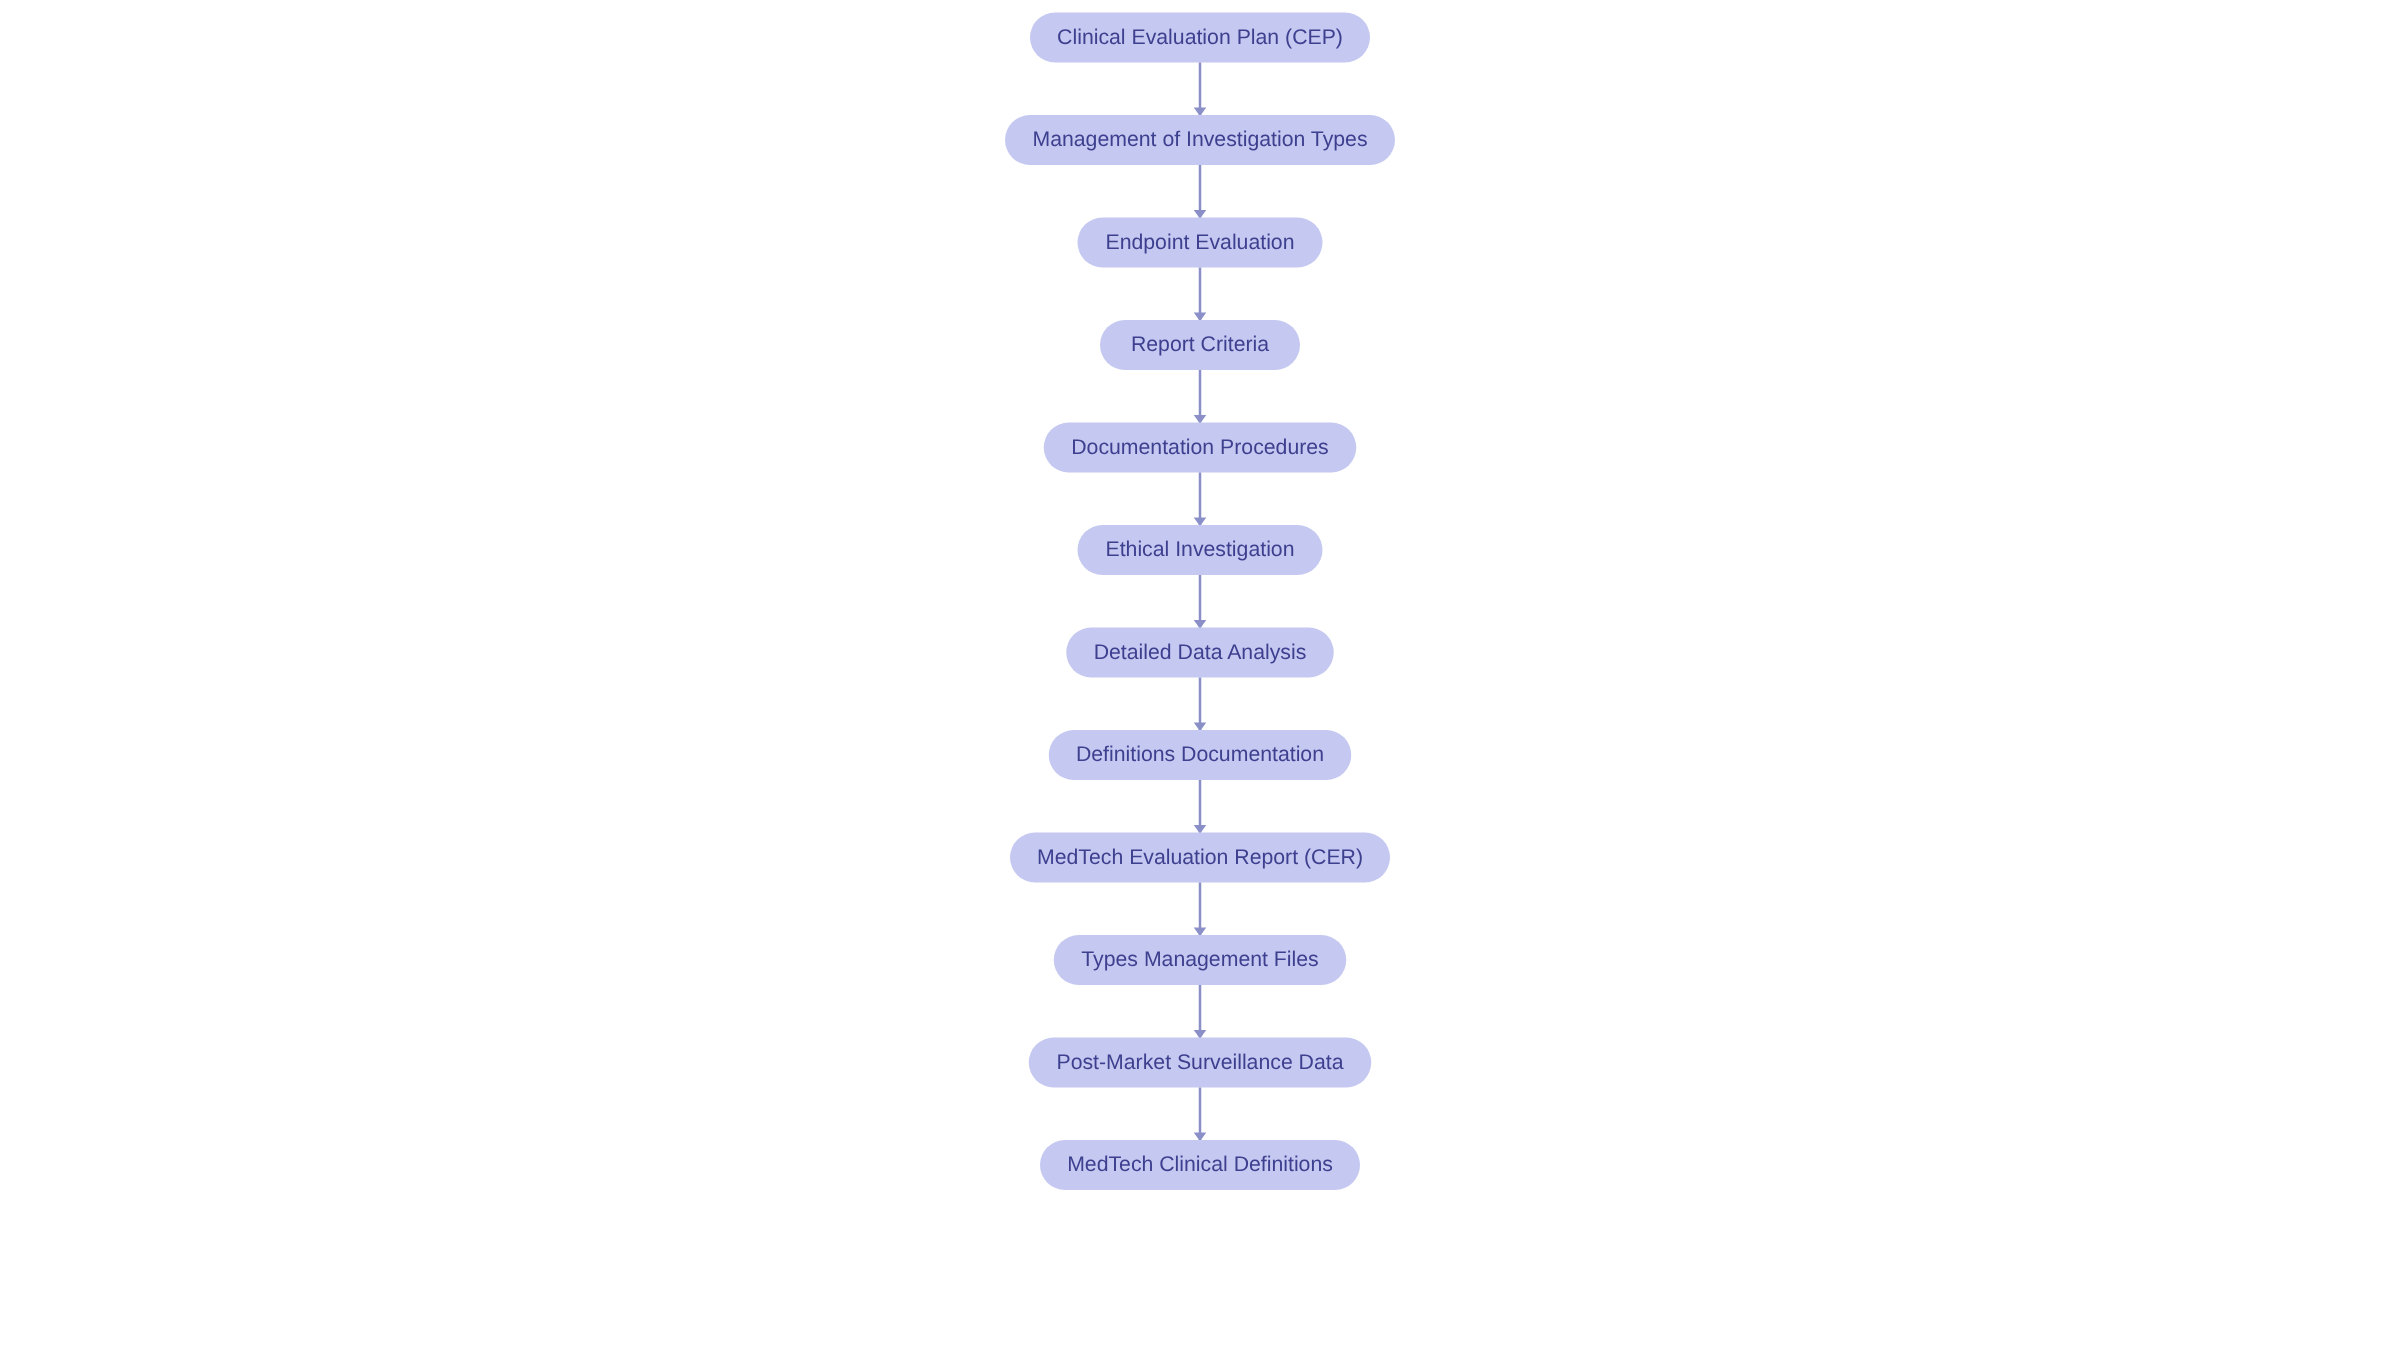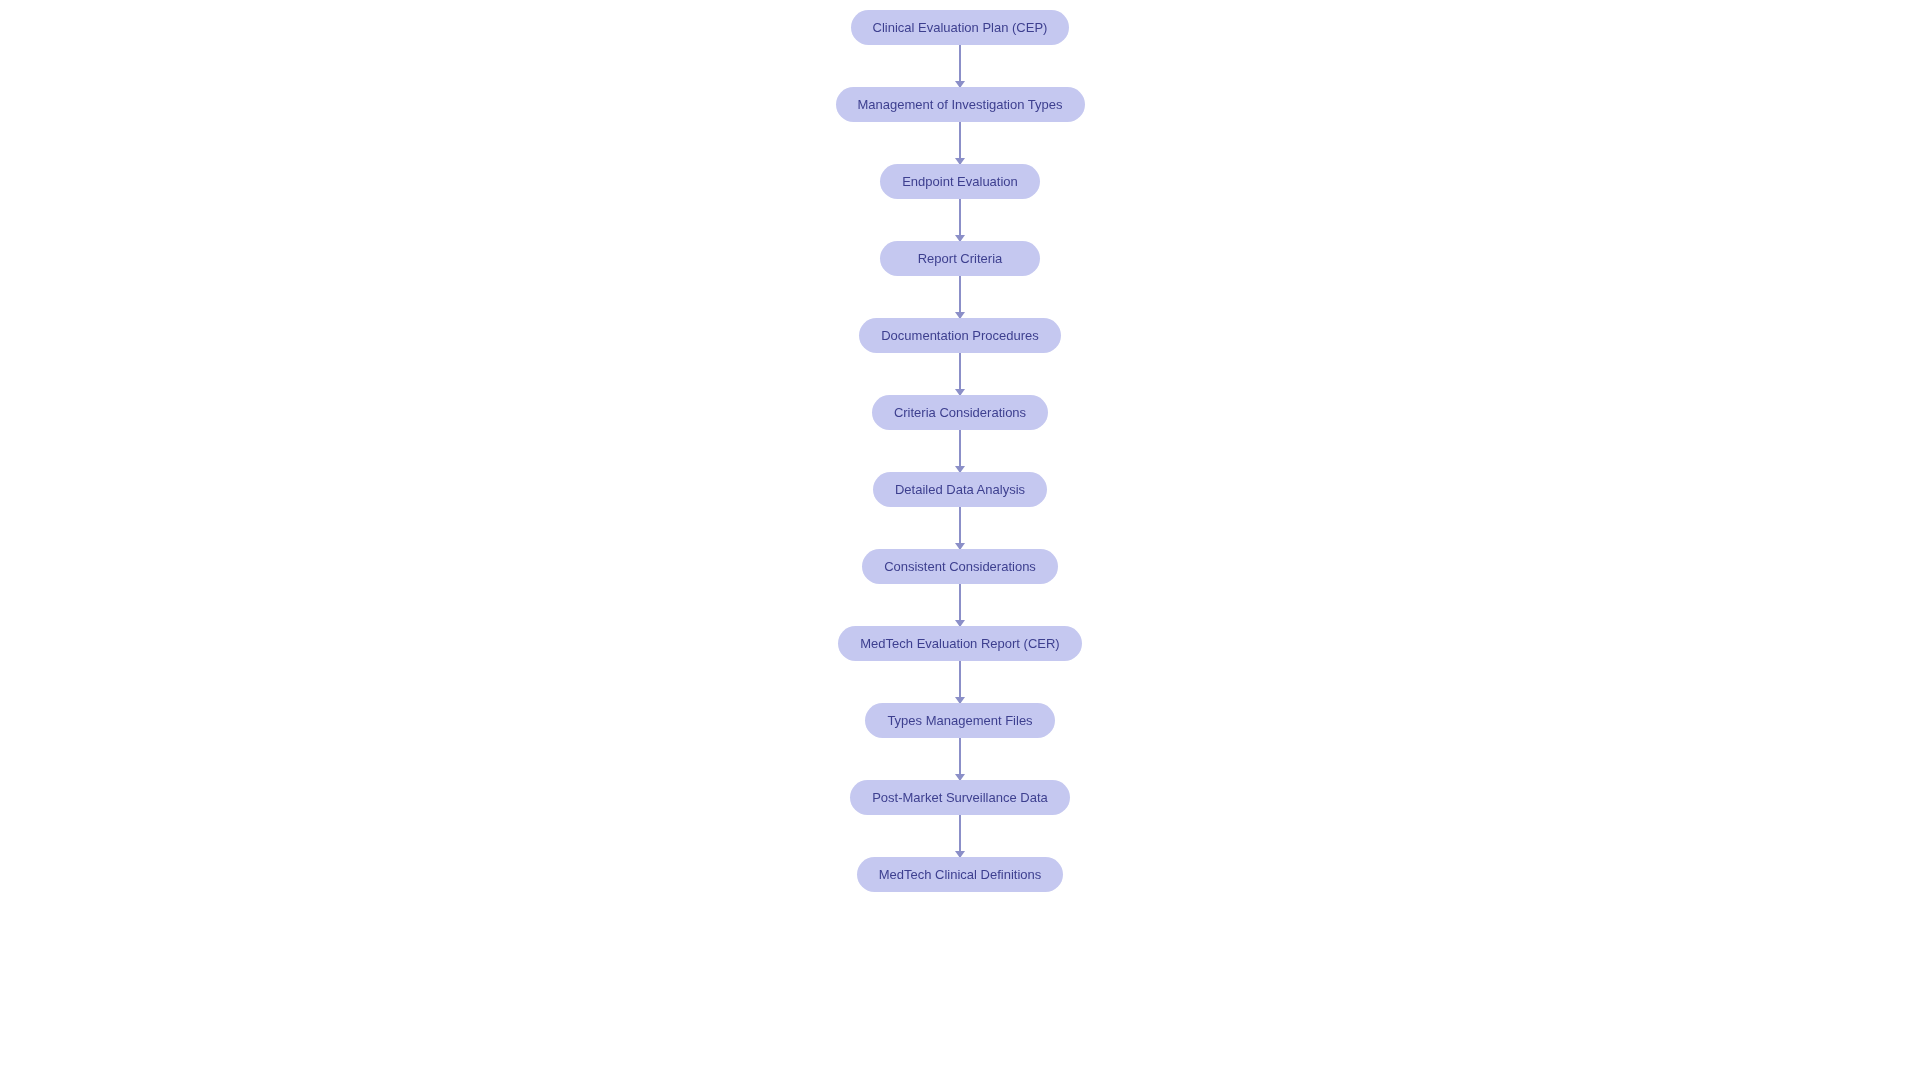--- a/index.html
+++ b/index.html
@@ -22,21 +22,21 @@
       align-items: center;
       padding-top: 10px;
       width: 100%;
     }
 
     .flow-node {
       background: #c5c8f0;
       border-radius: 50px;
       padding: 10px 22px;
       color: #3d3f8f;
-      font-size: 13px;
+      font-size: 17px;
       font-weight: 400;
       text-align: center;
       white-space: nowrap;
       min-width: 160px;
       cursor: pointer;
       position: relative;
     }
 
     .flow-connector {
       width: 2px;
@@ -68,25 +68,25 @@
 <div class="flow-node">Clinical Evaluation Plan (CEP)</div>
     <div class="flow-connector"></div>
     <div class="flow-node">Management of Investigation Types</div>
     <div class="flow-connector"></div>
     <div class="flow-node">Endpoint Evaluation</div>
     <div class="flow-connector"></div>
     <div class="flow-node">Report Criteria</div>
     <div class="flow-connector"></div>
     <div class="flow-node">Documentation Procedures</div>
     <div class="flow-connector"></div>
-    <div class="flow-node">Criteria Considerations</div>
+    <div class="flow-node">Ethical Investigation</div>
     <div class="flow-connector"></div>
     <div class="flow-node">Detailed Data Analysis</div>
     <div class="flow-connector"></div>
-    <div class="flow-node">Consistent Considerations</div>
+    <div class="flow-node">Definitions Documentation</div>
     <div class="flow-connector"></div>
     <div class="flow-node">MedTech Evaluation Report (CER)</div>
     <div class="flow-connector"></div>
     <div class="flow-node">Types Management Files</div>
     <div class="flow-connector"></div>
     <div class="flow-node">Post-Market Surveillance Data</div>
     <div class="flow-connector"></div>
     <div class="flow-node">MedTech Clinical Definitions</div>
   </div>
 

